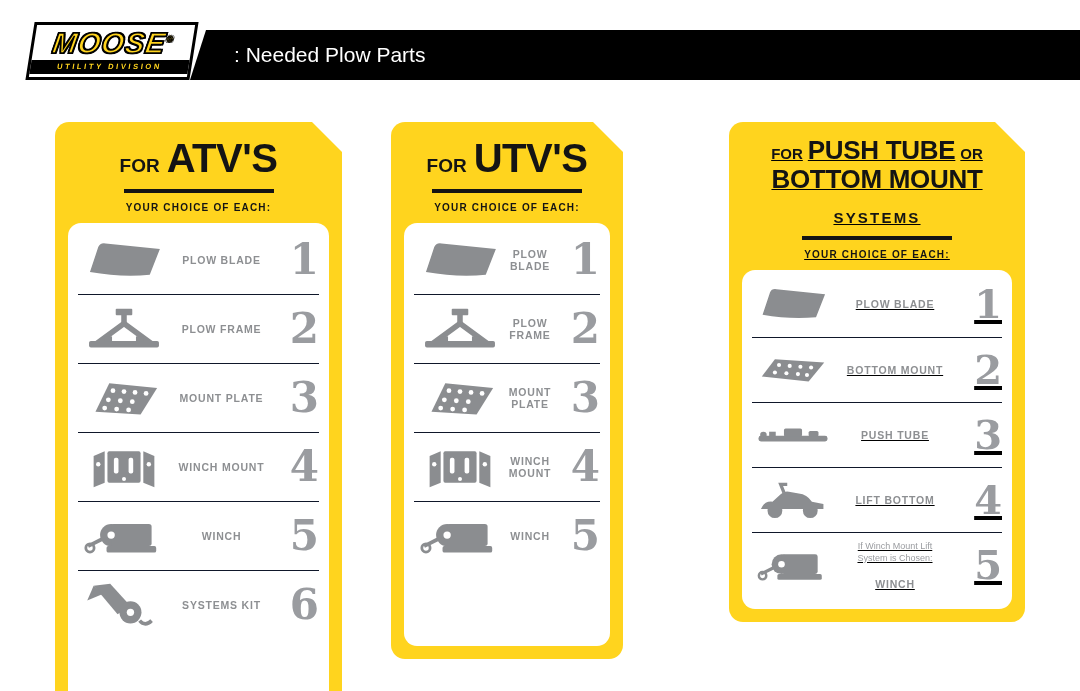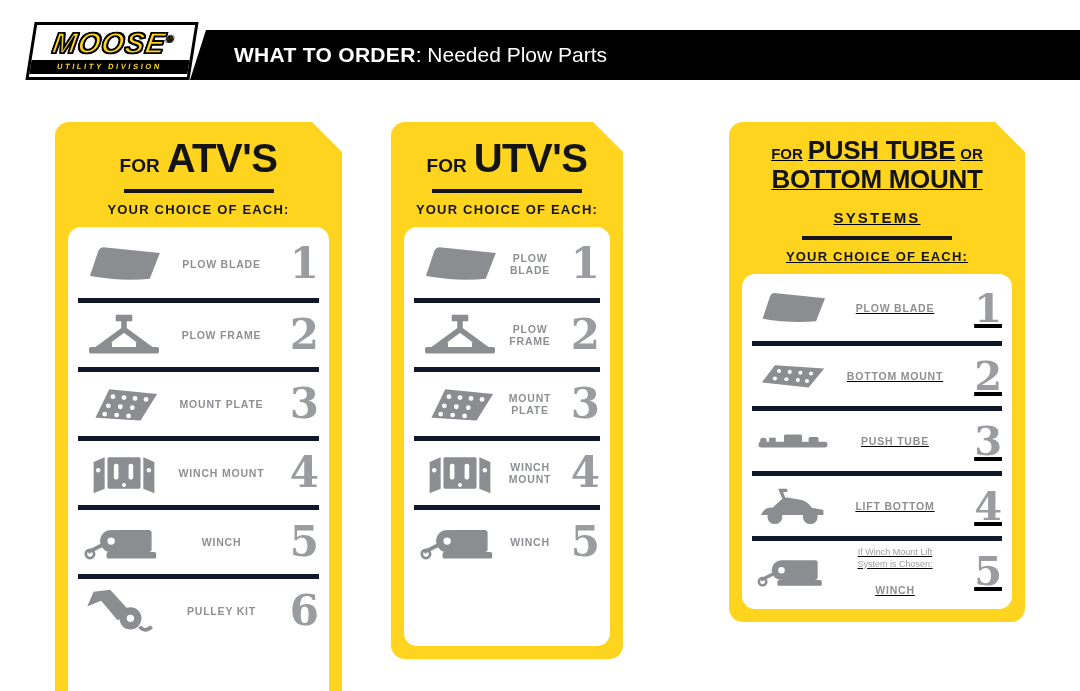--- a/index.html
+++ b/index.html
@@ -48,29 +48,29 @@
   #card-pt  { left:729px; width:296px; height:500px;text-decoration:underline; }
 
   .card-head { text-align:center; padding:14px 6px 10px; color:#141414; }
   .head-line { line-height:1.1; }
   .for  { font-size:19px; font-weight:bold; margin-right:7px; }
   .big  { font-size:40px; font-weight:bold; letter-spacing:-.5px; }
   .for2 { font-size:15px; font-weight:bold; margin:0 5px; }
   .big2 { font-size:26px; font-weight:bold; letter-spacing:-.3px; }
   .sys  { font-size:15px; font-weight:bold; letter-spacing:2.2px; margin-top:17px; }
   .rule { width:150px; height:4px; background:#141414; margin:9px auto 9px; }
-  .choice { font-size:13px; font-weight:bold; letter-spacing:1.2px; color:#141414; }
+  .choice { font-size:10px; font-weight:bold; letter-spacing:1.2px; color:#141414; }
 
   .card-body {
     background:#ffffff; border-radius:13px; flex:1; padding:2px 10px 12px;
     display:flex; flex-direction:column; overflow:hidden;
   }
   .row { height:69px; min-height:69px; display:flex; align-items:center; }
   #card-pt .row { height:65px; min-height:65px; }
-  .row + .row { border-top:5px solid #0f172a; }
+  .row + .row { border-top:1px solid #0f172a; }
 
   .icon-wrap { width:92px; display:flex; justify-content:center; align-items:center; }
   #card-pt .icon-wrap { width:82px; }
   svg.part { width:84px; height:46px; fill:#8B8D90; }
   #card-pt svg.part { width:74px; height:42px; }
 
   .plabel, .plabel-strong {
     flex:1; text-align:center; font-size:10.5px; font-weight:bold;
     letter-spacing:.8px; color:#8D8F92;
   }
@@ -159,21 +159,20 @@
   </symbol>
   <symbol id="i-lift-system" viewBox="0 0 90 50">
     <circle cx="23" cy="38" r="9"></circle>
     <circle cx="66" cy="38" r="9"></circle>
     <path d="M6 36 Q10 26 20 27 L30 18 Q34 14 40 15 L52 17 Q62 18 68 27 L82 30 L82 36 Z"></path>
     <path d="M34 16 L30 6 L38 6" stroke="#8B8D90" stroke-width="4" fill="none"></path>
   </symbol>
 </svg>
 
 <div class="topbar">
-  <span class="t-bold">WHAT TO ORDER</span>
     <span class="t-rest">: Needed Plow Parts</span>
 </div>
 
 <div class="logo">
   <div class="logo-word"><span>MOOSE</span><span class="logo-reg">®</span></div>
   <div class="logo-sub">UTILITY DIVISION</div>
 </div>
 
 <div class="card" id="card-atv">
   <div class="card-head">
@@ -228,21 +227,21 @@
         </span>
       <span class="plabel">WINCH</span>
       <span class="pnum">5</span>
     </div>
     <div class="row">
       <span class="icon-wrap">
           <svg class="part">
             <use href="#i-pulley-kit"></use>
           </svg>
         </span>
-      <span class="plabel">PULLEY KIT</span>
+      <span class="plabel">SYSTEMS KIT</span>
       <span class="pnum">6</span>
     </div>
   </div>
 </div>
 
 <div class="card" id="card-utv">
   <div class="card-head">
     <div class="head-line">
       <span class="for">FOR</span><span class="big">UTV'S</span>
     </div>

